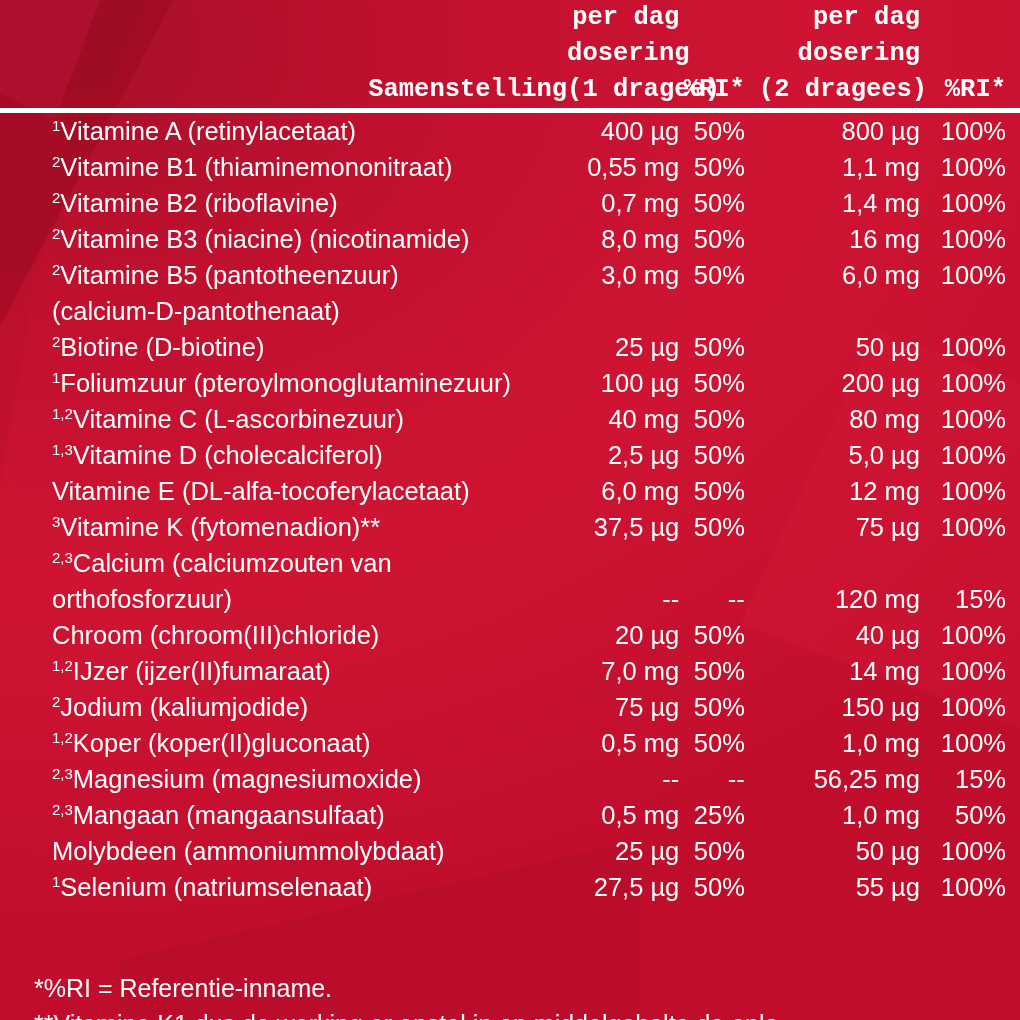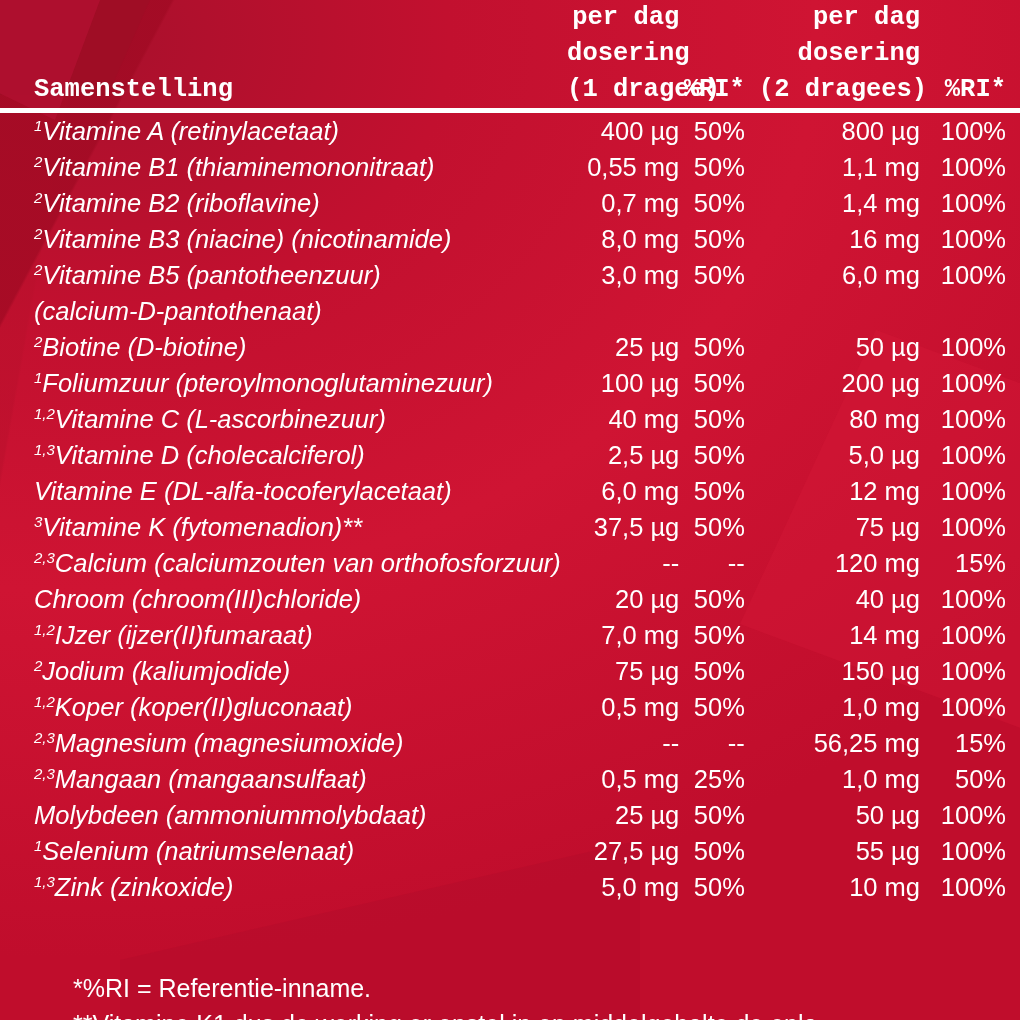--- a/index.html
+++ b/index.html
@@ -92,21 +92,21 @@
   thead th {
     font-weight: bold;
     text-align: right;
     padding-right: 18px;
     vertical-align: bottom;
     line-height: 31px;
     font-size: 25px;
     font-family: Liberation Mono, monospace;
   }
   thead th.name-head {
-    text-align: left;
+    text-align: right;
     padding-left: 34px;
     padding-right: 0;
   }
   thead th.ri-head {
     padding-right: 14px;
   }
   .head-line { display: block; }
 
   .rule {
     height: 5px;
@@ -116,24 +116,23 @@
   .rule-cell { padding: 0 !important; }
 
   tbody td {
     font-weight: normal;
     text-align: right;
     padding-right: 18px;
     padding-top: 1px;
   }
   tbody td.name {
     text-align: left;
-    padding-left: 34px;
+    padding-left: 52px;
     padding-right: 4px;
     white-space: normal;
-    font-style: italic;
   }
   tbody td.ri {
     padding-right: 14px;
     text-align: right;
   }
 
   sup.sref {
     font-size: 15px;
     vertical-align: super;
     line-height: 0;
@@ -146,21 +145,21 @@
   }
 
   .footnotes {
     position: absolute;
     left: 34px;
     bottom: -6px;
     width: 960px;
     font-size: 25px;
     line-height: 36px;
   }
-  .footnotes div { white-space: nowrap; margin-left: 39px; }
+  .footnotes div { white-space: nowrap; }
   .fn-clip { overflow: hidden; height: 56px; }
 </style>
 </head>
 <body>
 
 <div class="sheet">
   <div class="bg"></div>
   <div class="bg-shard-1"></div>
   <div class="bg-shard-2"></div>
   <div class="bg-shard-3"></div>
@@ -338,27 +337,20 @@
             <td>50 µg</td>
             <td class="ri">100%</td>
           </tr>
           <tr>
             <td class="name"><sup class="sref">1</sup><span>Selenium (natriumselenaat)</span></td>
             <td>27,5 µg</td>
             <td class="ri">50%</td>
             <td>55 µg</td>
             <td class="ri">100%</td>
           </tr>
-          <tr>
-            <td class="name"><sup class="sref">1,3</sup><span>Zink (zinkoxide)</span></td>
-            <td>5,0 mg</td>
-            <td class="ri">50%</td>
-            <td>10 mg</td>
-            <td class="ri">100%</td>
-          </tr>
         </tbody>
     </table>
   </div>
 
   <div class="footnotes fn-clip">
     <div>*%RI = Referentie-inname.</div>
     <div>**Vitamine K1 dus de werking er onstel in op middelgehalte de enla...</div>
   </div>
 </div>
 

